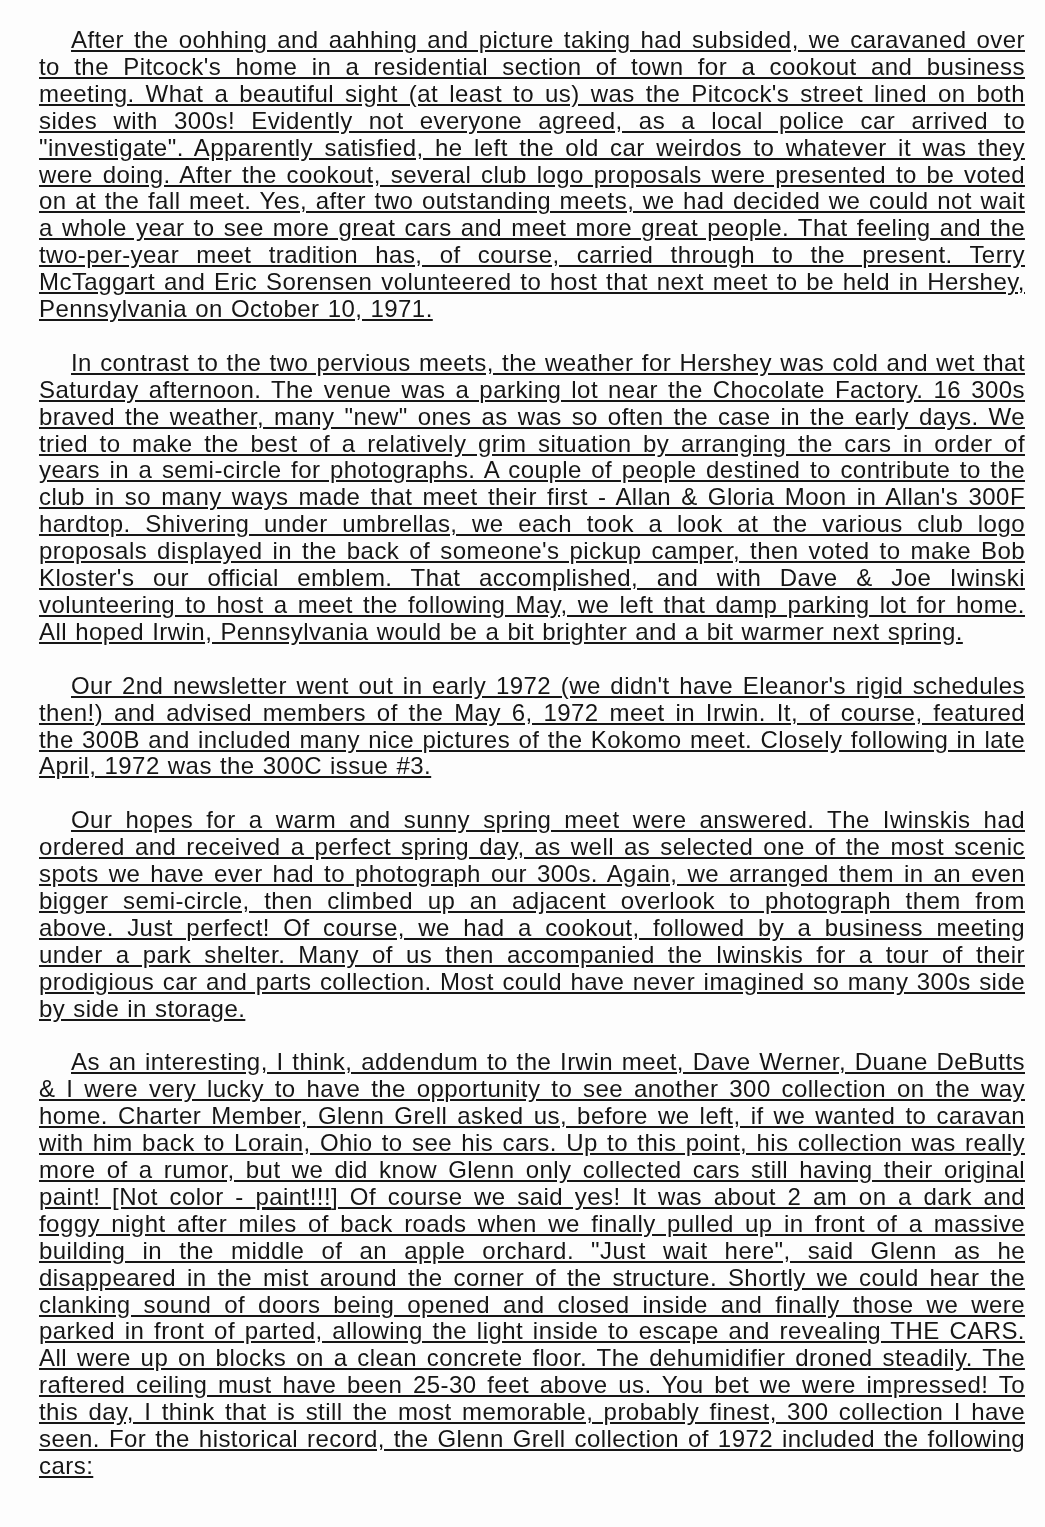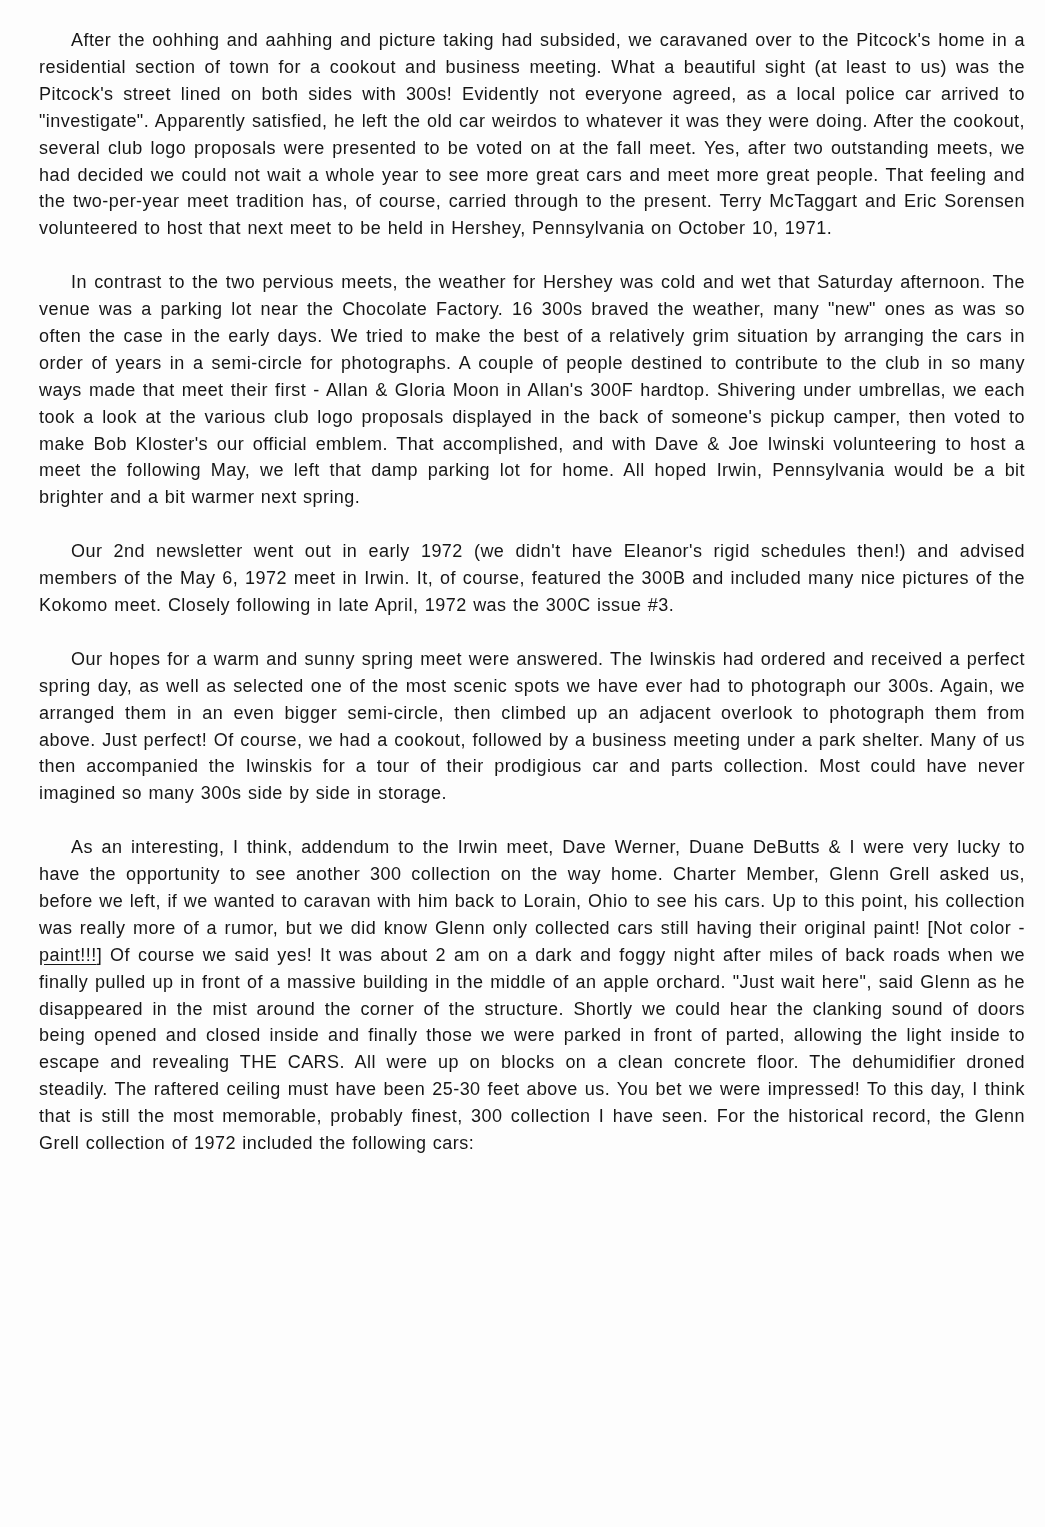--- a/index.html
+++ b/index.html
@@ -10,24 +10,25 @@
     height: 1527px;
     background: #fdfdfd;
     color: #161616;
   }
   .text-block {
     position: absolute;
     left: 39px;
     top: 27px;
     width: 986px;
     font-family: "Liberation Sans", sans-serif;
-    font-size: 18px;
+    font-size: 24px;
     line-height: 26.9px;
     letter-spacing: 0.45px;
     word-spacing: 1px;
+    text-decoration: underline;
   }
   .para {
     margin: 0 0 26.9px 0;
     text-align: justify;
     text-indent: 32px;
   }
   .para:last-child { margin-bottom: 0; }
   .u { text-decoration: underline; text-underline-offset: 3px; }
 </style>
 </head>

